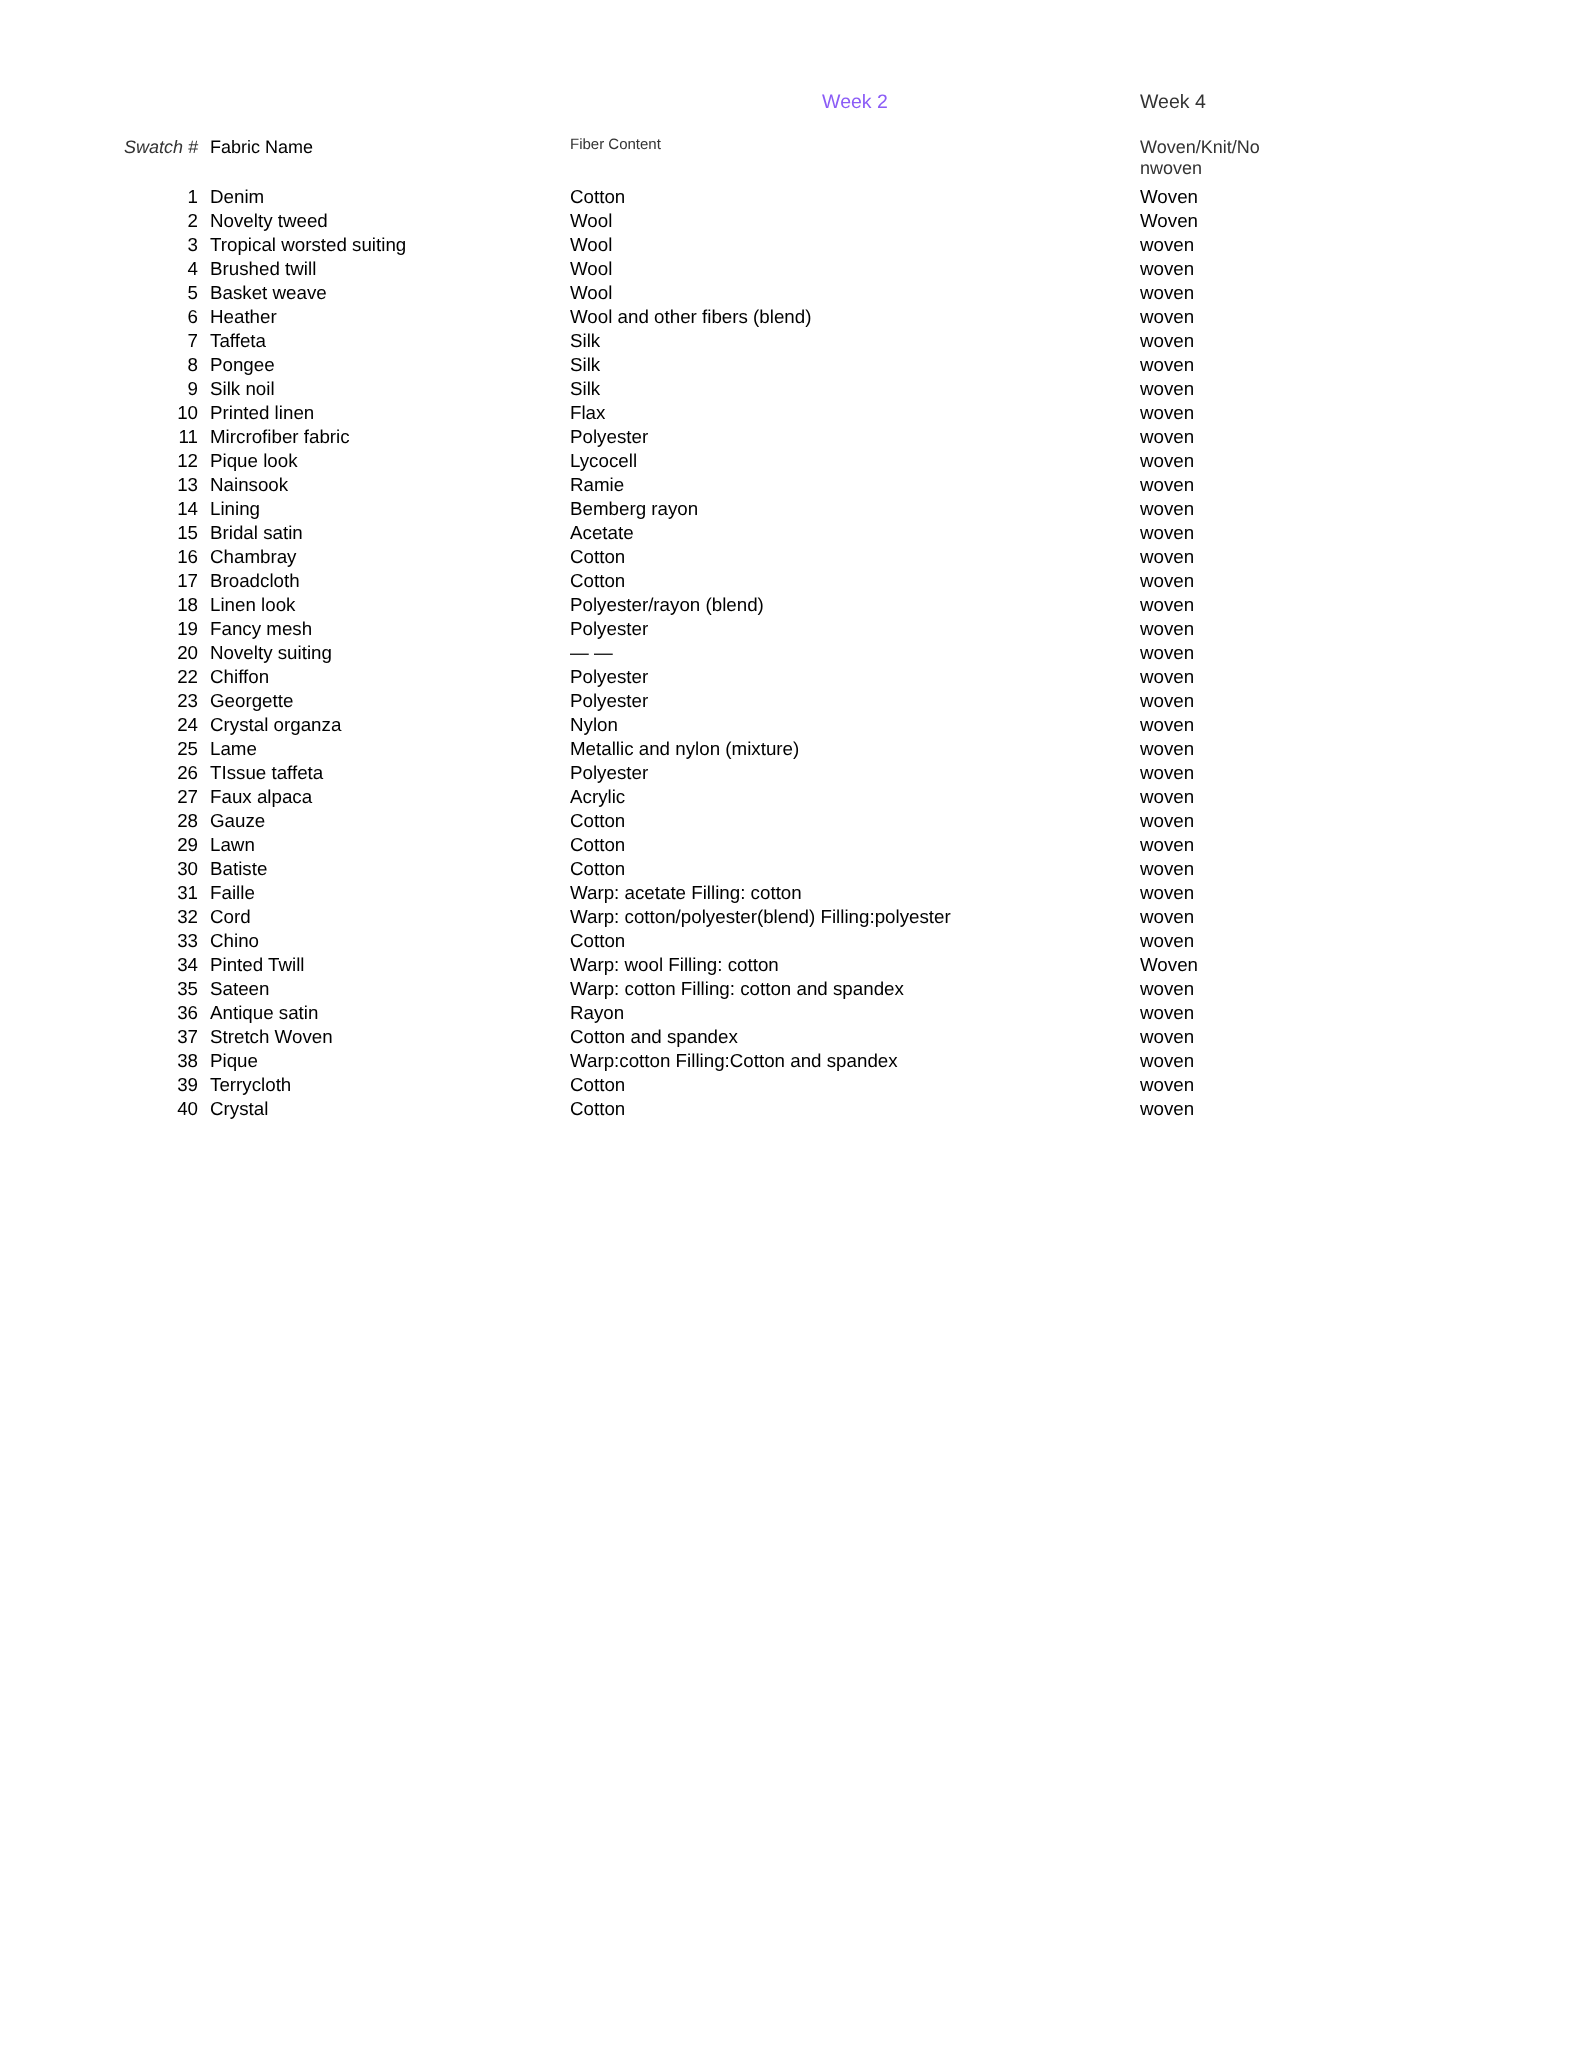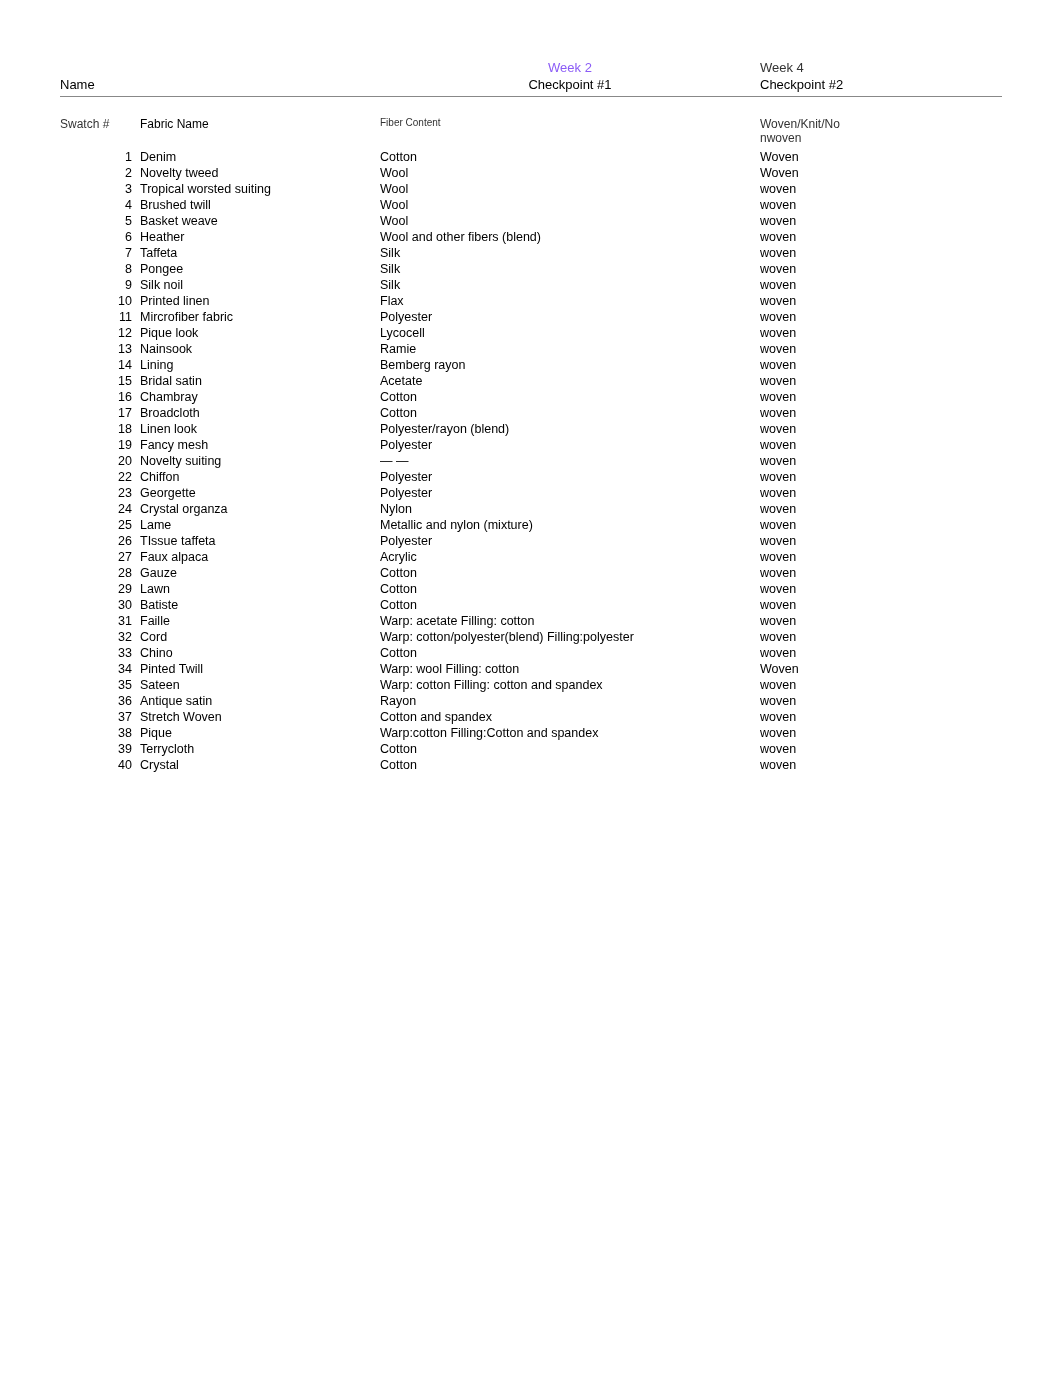--- a/index.html
+++ b/index.html
@@ -163,31 +163,25 @@
 <div class="page-container">
 
   <div class="spacer"></div>
 
   <div class="week-header">
     <div class="col-name"></div>
     <div class="col-checkpoint1">Week 2</div>
     <div class="col-checkpoint2">Week 4</div>
   </div>
 
-  <div class="name-header-row">
-    <div class="name-label">Name</div>
-    <div class="name-value"></div>
-    <div class="checkpoint1-header">Checkpoint #1</div>
-    <div class="checkpoint2-header">Checkpoint #2</div>
-  </div>
 
   <div style="height:14px;"></div>
 
   <div class="subheader-row">
-    <div class="swatch-label" style="padding-right:21px;">Swatch #</div>
+    <div class="swatch-label" style="text-align:right; padding-right:8px;font-style:italic;">Swatch #</div>
     <div class="fabric-label">Fabric Name</div>
     <div class="fiber-label">Fiber Content</div>
     <div class="woven-label">Woven/Knit/No<br>nwoven</div>
   </div>
 
   <div id="data-rows">
       <div class="data-row">
         <div class="swatch-num">1</div>
         <div class="fabric-name">Denim</div>
         <div class="fiber-content">Cotton</div>

